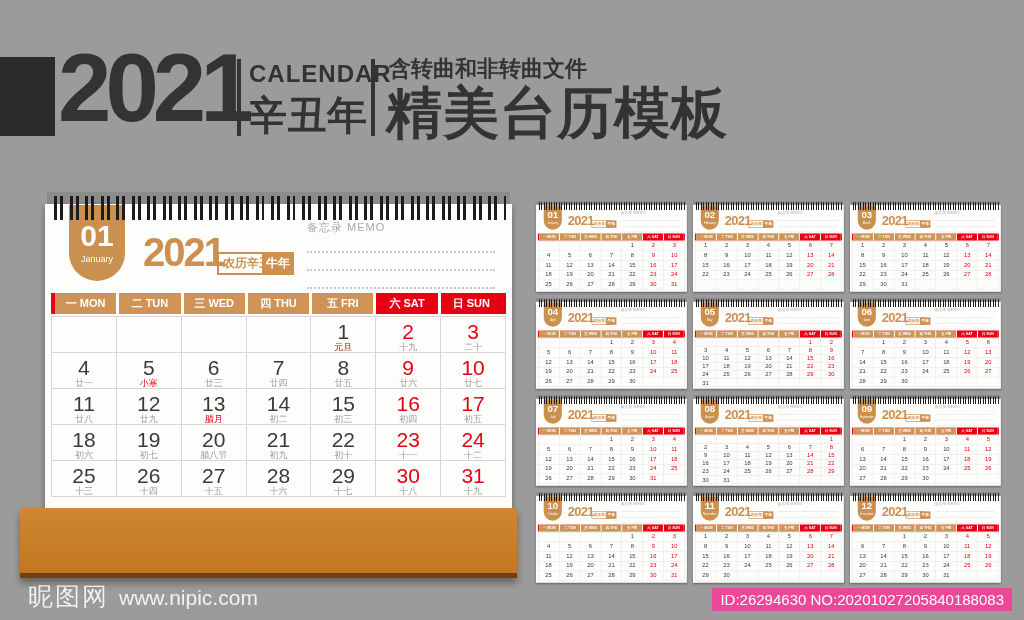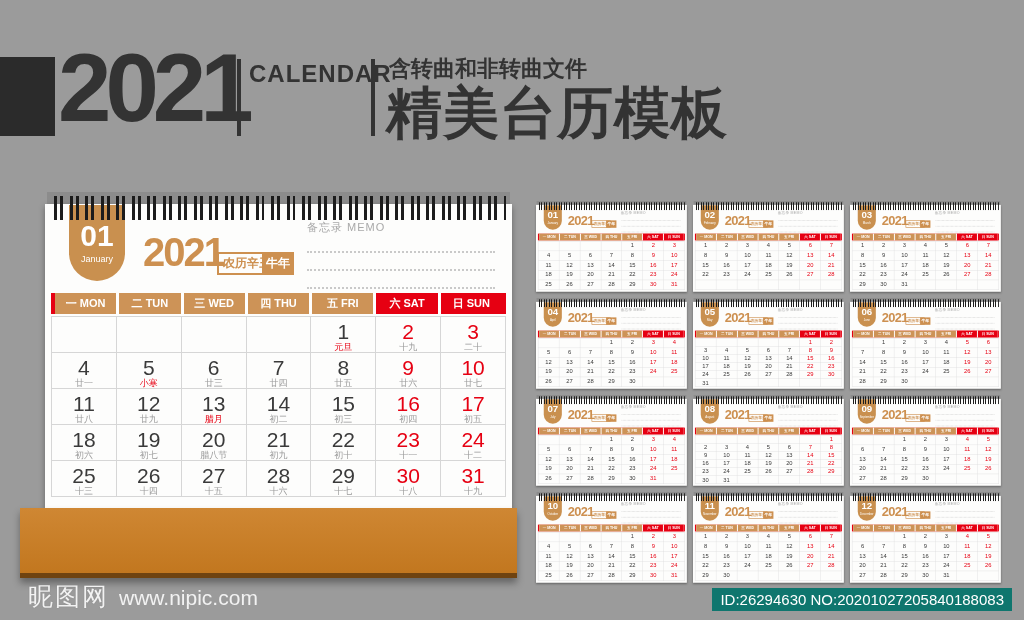--- a/index.html
+++ b/index.html
@@ -50,30 +50,31 @@
   
   .mini-grid { position:absolute; left:536px; top:201px; display:grid; grid-template-columns:repeat(3,151px); grid-auto-rows:97px; column-gap:6px; }
   .mini-wrap { position:relative; width:151px; height:92px; }
   .mini-wrap .cal { transform:scale(0.323); transform-origin:0 0; }
 
   
   .footer { position:absolute; left:0; bottom:0; width:1024px; height:38px; }
   .site { position:absolute; left:28px; bottom:7px; color:#f2f2f2; }
   .site-name { font-size:25px; font-weight:400; letter-spacing:2px; text-shadow:0 0 1px #777; }
   .site-url { font-size:21px; font-weight:400; margin-left:10px; }
-  .id-box { position:absolute; right:12px; bottom:9px; background:#0f766e; color:#fff; font-size:15px; padding:3px 8px; }
+  .id-box { position:absolute; right:12px; bottom:9px; background:#ec4899; color:#fff; font-size:15px; padding:3px 8px; }
 </style>
 </head>
 <body>
 
 <div class="brand">
   <div class="brand-block"></div>
   <div class="brand-year">2021</div>
   <div class="brand-div div1"></div>
   <div class="brand-cal-en">CALENDAR</div>
+  <div class="brand-zodiac">辛丑年</div>
   <div class="brand-div div2"></div>
   <div class="brand-sub">含转曲和非转曲文件</div>
   <div class="brand-title">精美台历模板</div>
 </div>
 
 <div id="main-cal-slot" style="position:absolute; left:45px; top:192px;">
     <div class="cal">
       <div class="cal-back"></div>
       <div class="cal-card" style="height:304px">
         <div class="spiral"></div>

